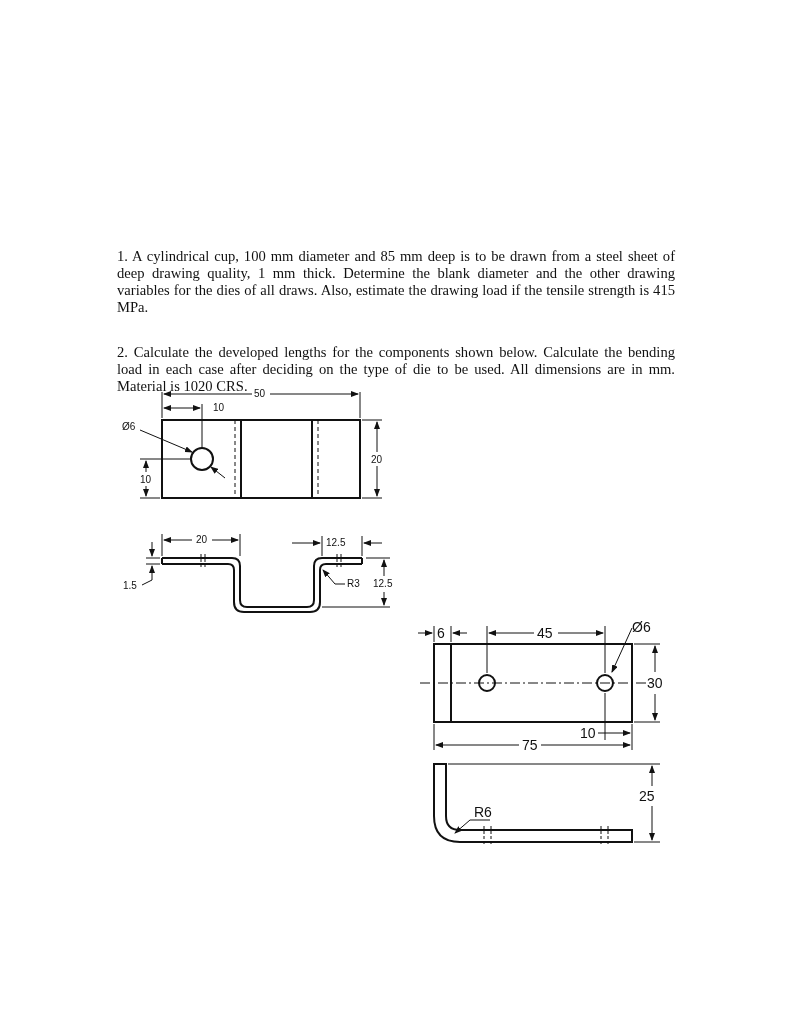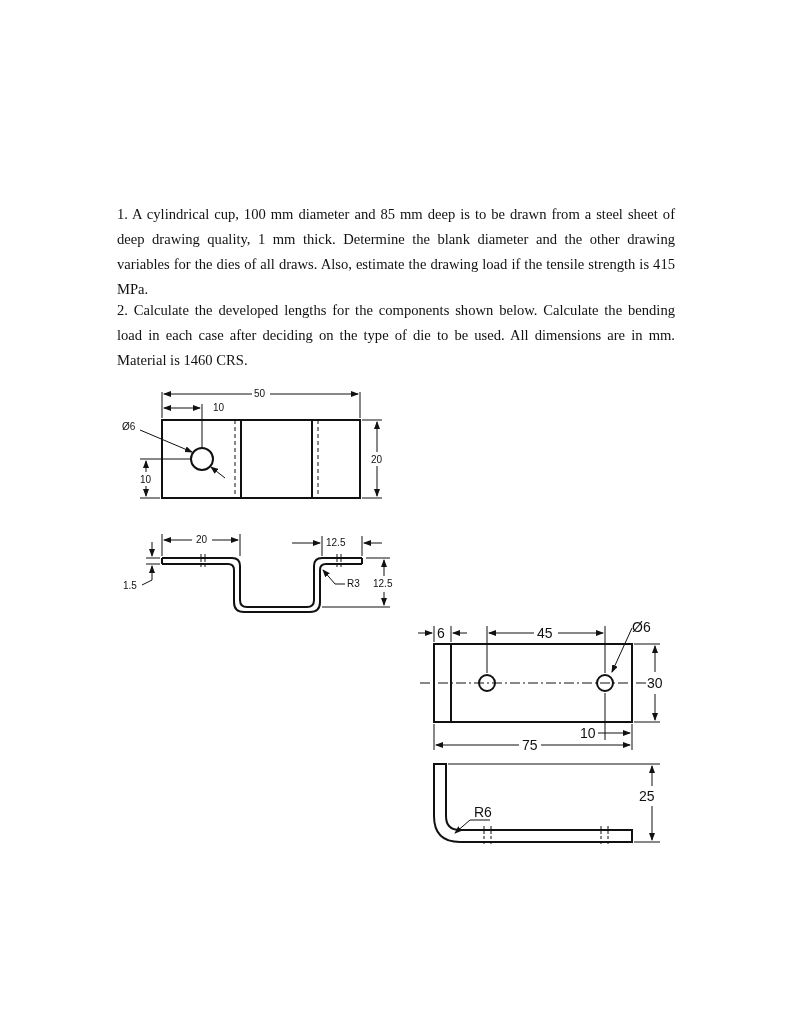--- a/index.html
+++ b/index.html
@@ -1,35 +1,35 @@
 <!DOCTYPE html>
 <html><head>
 <meta charset="utf-8">
 <style>
   html, body { margin: 0; padding: 0; background: #ffffff; }
   body { width: 791px; height: 1024px; position: relative; overflow: hidden; }
   .page { position: absolute; left: 0; top: 0; width: 791px; height: 1024px; background: #fff; }
   .problem {
     position: absolute; left: 117px; width: 558px;
     font-family: "Liberation Serif", "DejaVu Serif", serif;
-    font-size: 14.6px; line-height: 25px; color: #111;
-    text-align: justify; text-align-last: left;
+    font-size: 14.6px; line-height: 17px; color: #111;
+    text-align: justify; text-align-last: left; margin-top: 46px;
   }
   #p1 { top: 202px; }
   #p2 { top: 298px; }
   svg.drawing { position: absolute; left: 0; top: 0; overflow: visible; }
   svg text { font-family: "Liberation Sans", "DejaVu Sans", sans-serif; fill: #111; }
 </style>
 </head>
 <body>
 
 <div class="page">
 
   <div class="problem" id="p1">1. A cylindrical cup, 100 mm diameter and 85 mm deep is to be drawn from a steel sheet of deep drawing quality, 1 mm thick. Determine the blank diameter and the other drawing variables for the dies of all draws. Also, estimate the drawing load if the tensile strength is 415 MPa.</div>
-  <div class="problem" id="p2">2. Calculate the developed lengths for the components shown below. Calculate the bending load in each case after deciding on the type of die to be used. All dimensions are in mm. Material is 1460 CRS.</div>
+  <div class="problem" id="p2">2. Calculate the developed lengths for the components shown below. Calculate the bending load in each case after deciding on the type of die to be used. All dimensions are in mm. Material is 1020 CRS.</div>
 
   <svg class="drawing" width="791" height="1024">
     <defs>
       <marker id="arr" markerWidth="8" markerHeight="6" refX="7" refY="3" orient="auto-start-reverse">
         <path d="M0,0 L8,3 L0,6 z" fill="#111"></path>
       </marker>
     </defs>
 
     <rect x="162" y="420" width="198" height="78" fill="none" stroke="#111" stroke-width="2"></rect>
 

